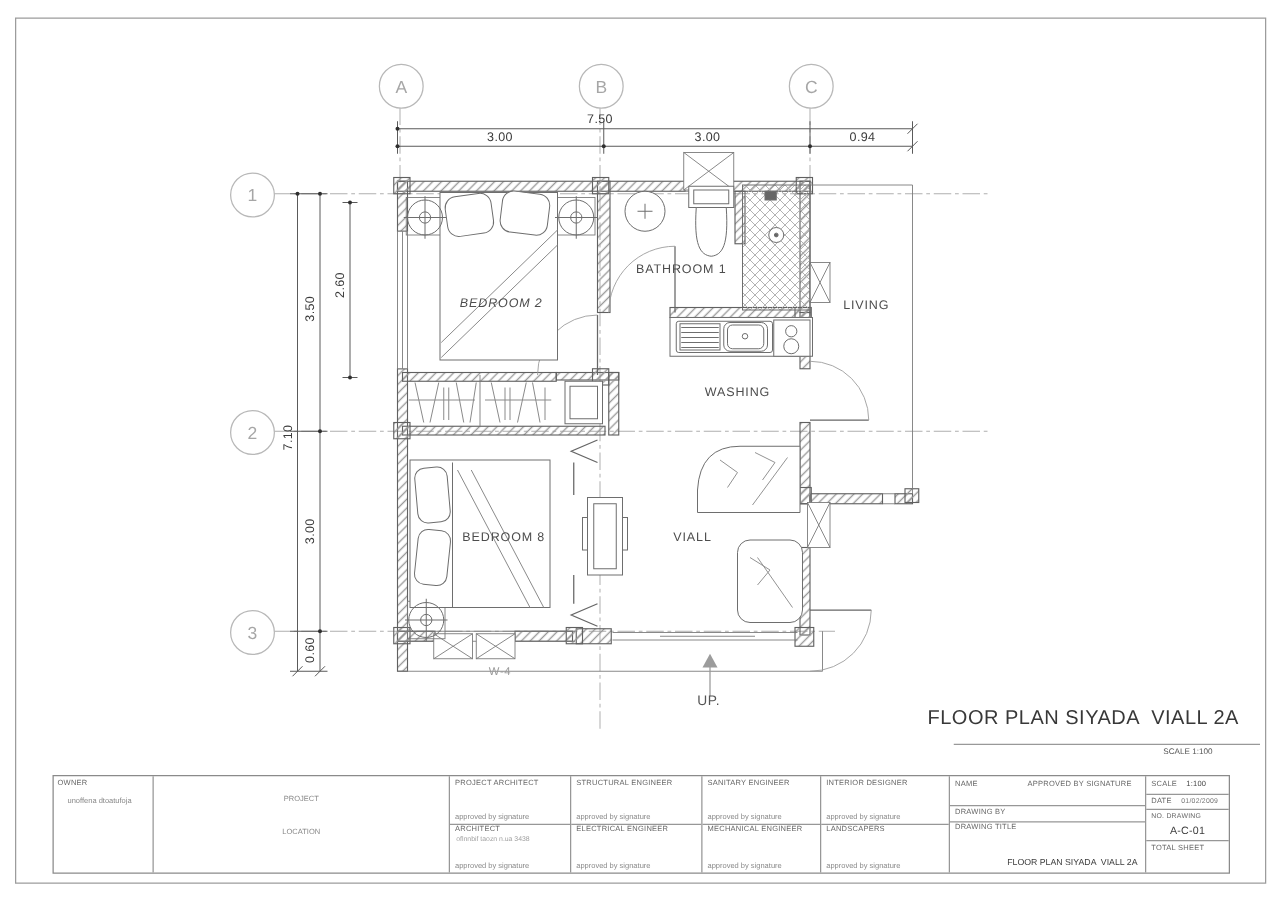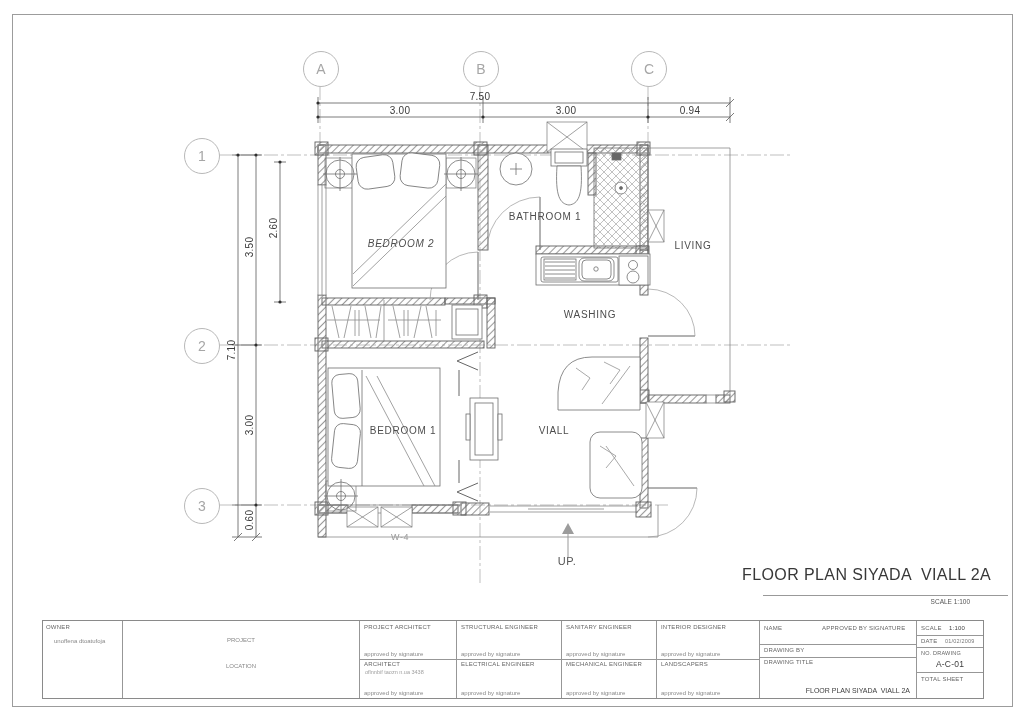--- a/index.html
+++ b/index.html
@@ -271,21 +271,21 @@
   <div class="t dim vdim" style="left:231px;top:350px;">7.10</div>
   <div class="t dim vdim" style="left:249px;top:247px;">3.50</div>
   <div class="t dim vdim" style="left:249px;top:425px;">3.00</div>
   <div class="t dim vdim" style="left:249px;top:520px;">0.60</div>
   <div class="t dim vdim" style="left:273px;top:228px;">2.60</div>
 
   <div class="t room" style="left:401px;top:243px;font-style:italic;">BEDROOM 2</div>
   <div class="t room" style="left:545px;top:216px;">BATHROOM 1</div>
   <div class="t room" style="left:693px;top:245px;">LIVING</div>
   <div class="t room" style="left:590px;top:314px;">WASHING</div>
-  <div class="t room" style="left:403px;top:430px;">BEDROOM 1</div>
+  <div class="t room" style="left:403px;top:430px;">BEDROOM 8</div>
   <div class="t room" style="left:554px;top:430px;">VIALL</div>
   <div class="t wtag" style="left:400px;top:537px;">W-4</div>
   <div class="t uptag" style="left:567px;top:561px;">UP.</div>
 
   <div class="sheet-title">FLOOR PLAN SIYADA  VIALL 2A</div>
   <div class="title-rule"></div>
   <div class="scale-note">SCALE 1:100</div>
 
   <div class="tb">
 

